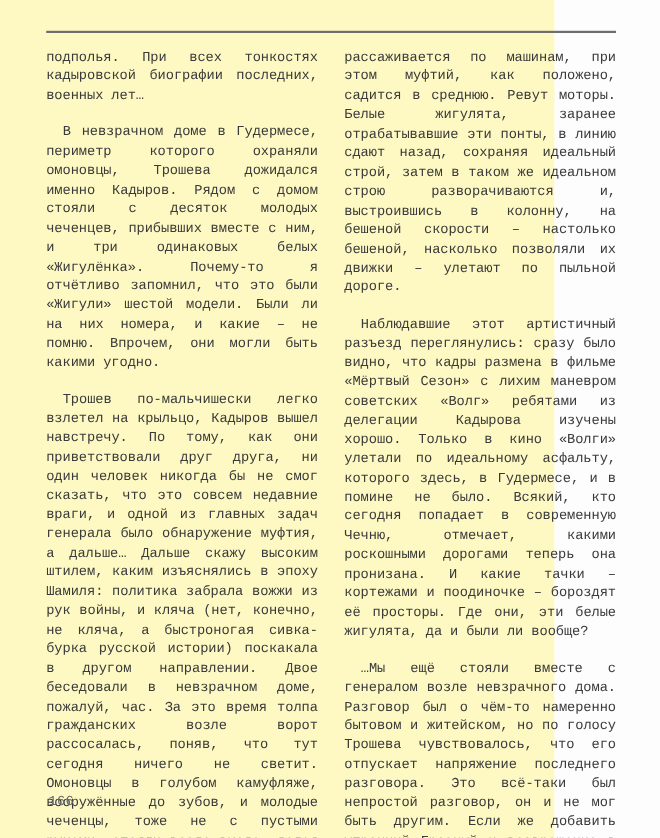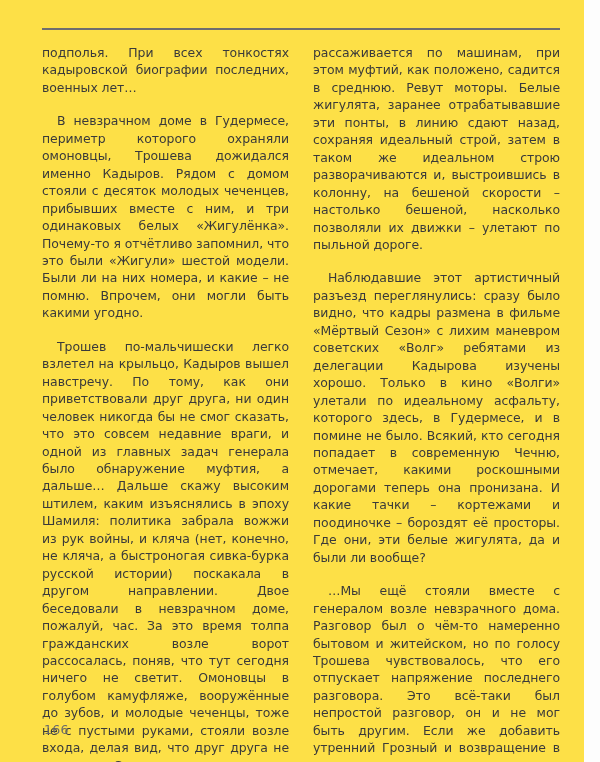--- a/index.html
+++ b/index.html
@@ -8,24 +8,25 @@
   }
   body {
     width: 600px;
     height: 762px;
     background: #fdfdfd;
     font-family: "DejaVu Sans", sans-serif;
     overflow: hidden;
   }
   .page {
     position: relative;
-    width: 584px;
+    width: 504px;
     height: 762px;
-    background: #fde047;
+    background: #fef9c3;
     box-sizing: border-box;
+    font-family: Liberation Mono, monospace;
   }
   .header-rule {
     position: absolute;
     left: 42px;
     top: 28px;
     width: 518px;
     height: 2px;
     background: #6e6e6e;
   }
   .columns {

